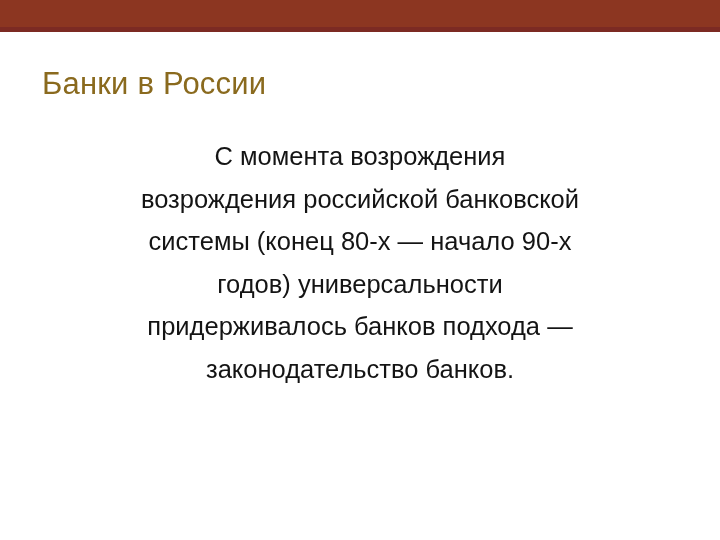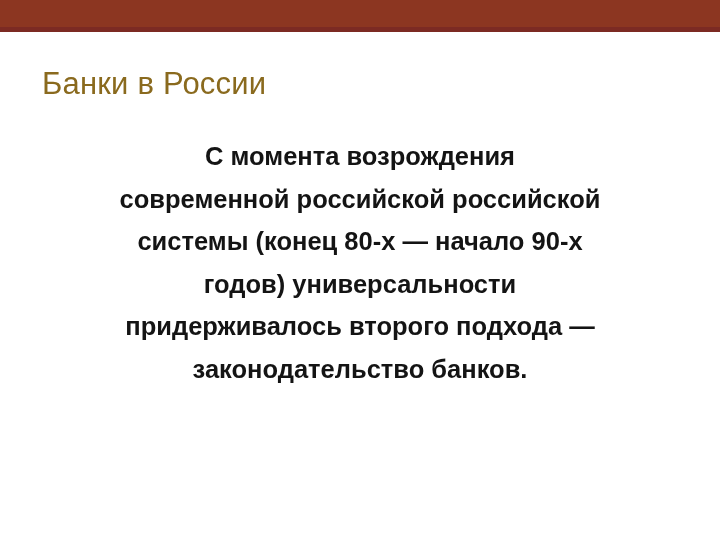--- a/index.html
+++ b/index.html
@@ -51,21 +51,20 @@
     white-space: nowrap;
     text-align: left;
   }
   
   .body-block {
     position: absolute;
     left: 40px;
     top: 135px;
     width: 640px;
     text-align: center;
-    font-weight: bold;
   }
   .body-line {
     display: block;
     font-size: 25.5px;
     line-height: 42.5px;
     color: #141414;
     white-space: nowrap;
   }
   .body-line.first {
     text-indent: 0;
@@ -76,20 +75,20 @@
 
 <div class="slide">
 
   <div class="topbar"></div>
   <div class="topbar-accent"></div>
 
   <div class="title">Банки в России</div>
 
   <div class="body-block">
     <span class="body-line first">С момента возрождения</span>
-    <span class="body-line">современной российской российской</span>
+    <span class="body-line">возрождения российской банковской</span>
     <span class="body-line">системы (конец 80-х — начало 90-х</span>
     <span class="body-line">годов) универсальности</span>
-    <span class="body-line">придерживалось второго подхода —</span>
+    <span class="body-line">придерживалось банков подхода —</span>
     <span class="body-line">законодательство банков.</span>
   </div>
 
 </div>
 
 </body></html>

